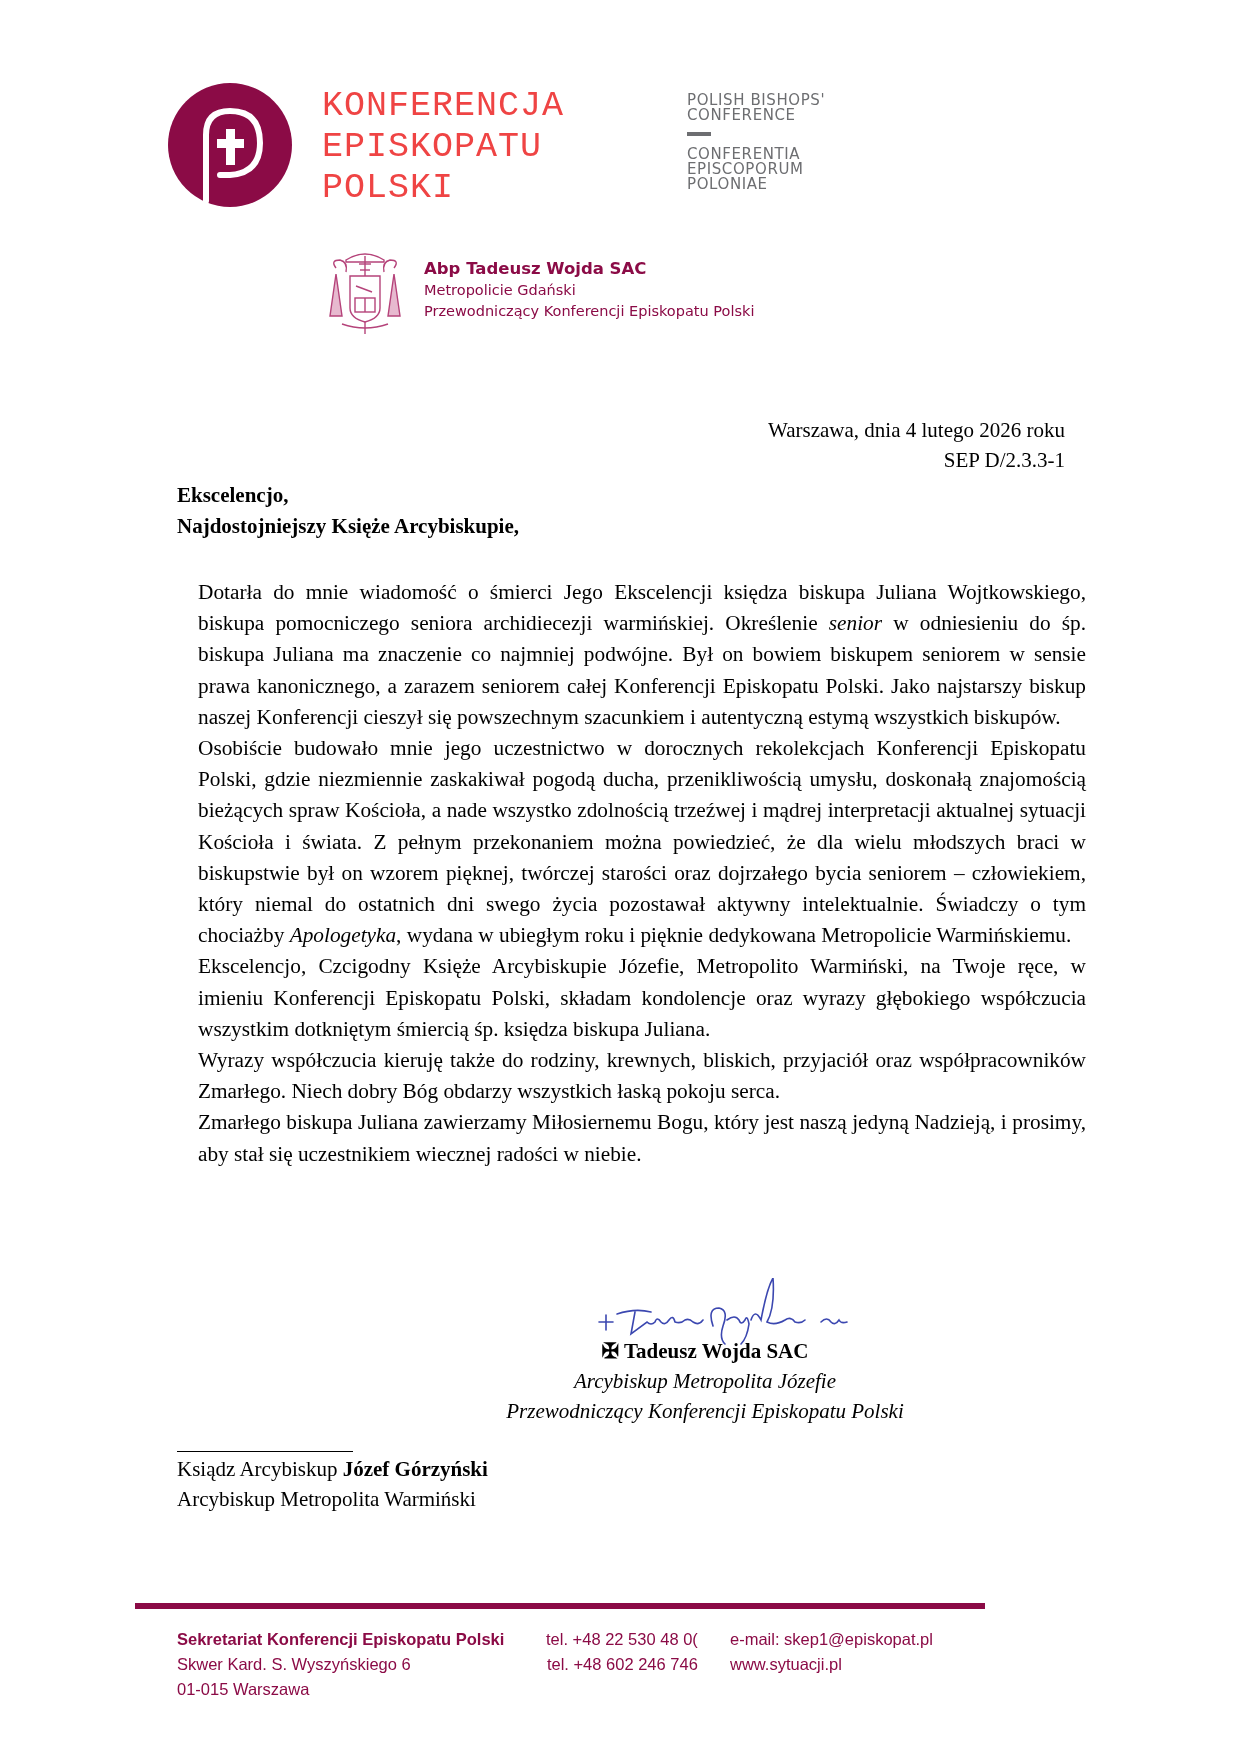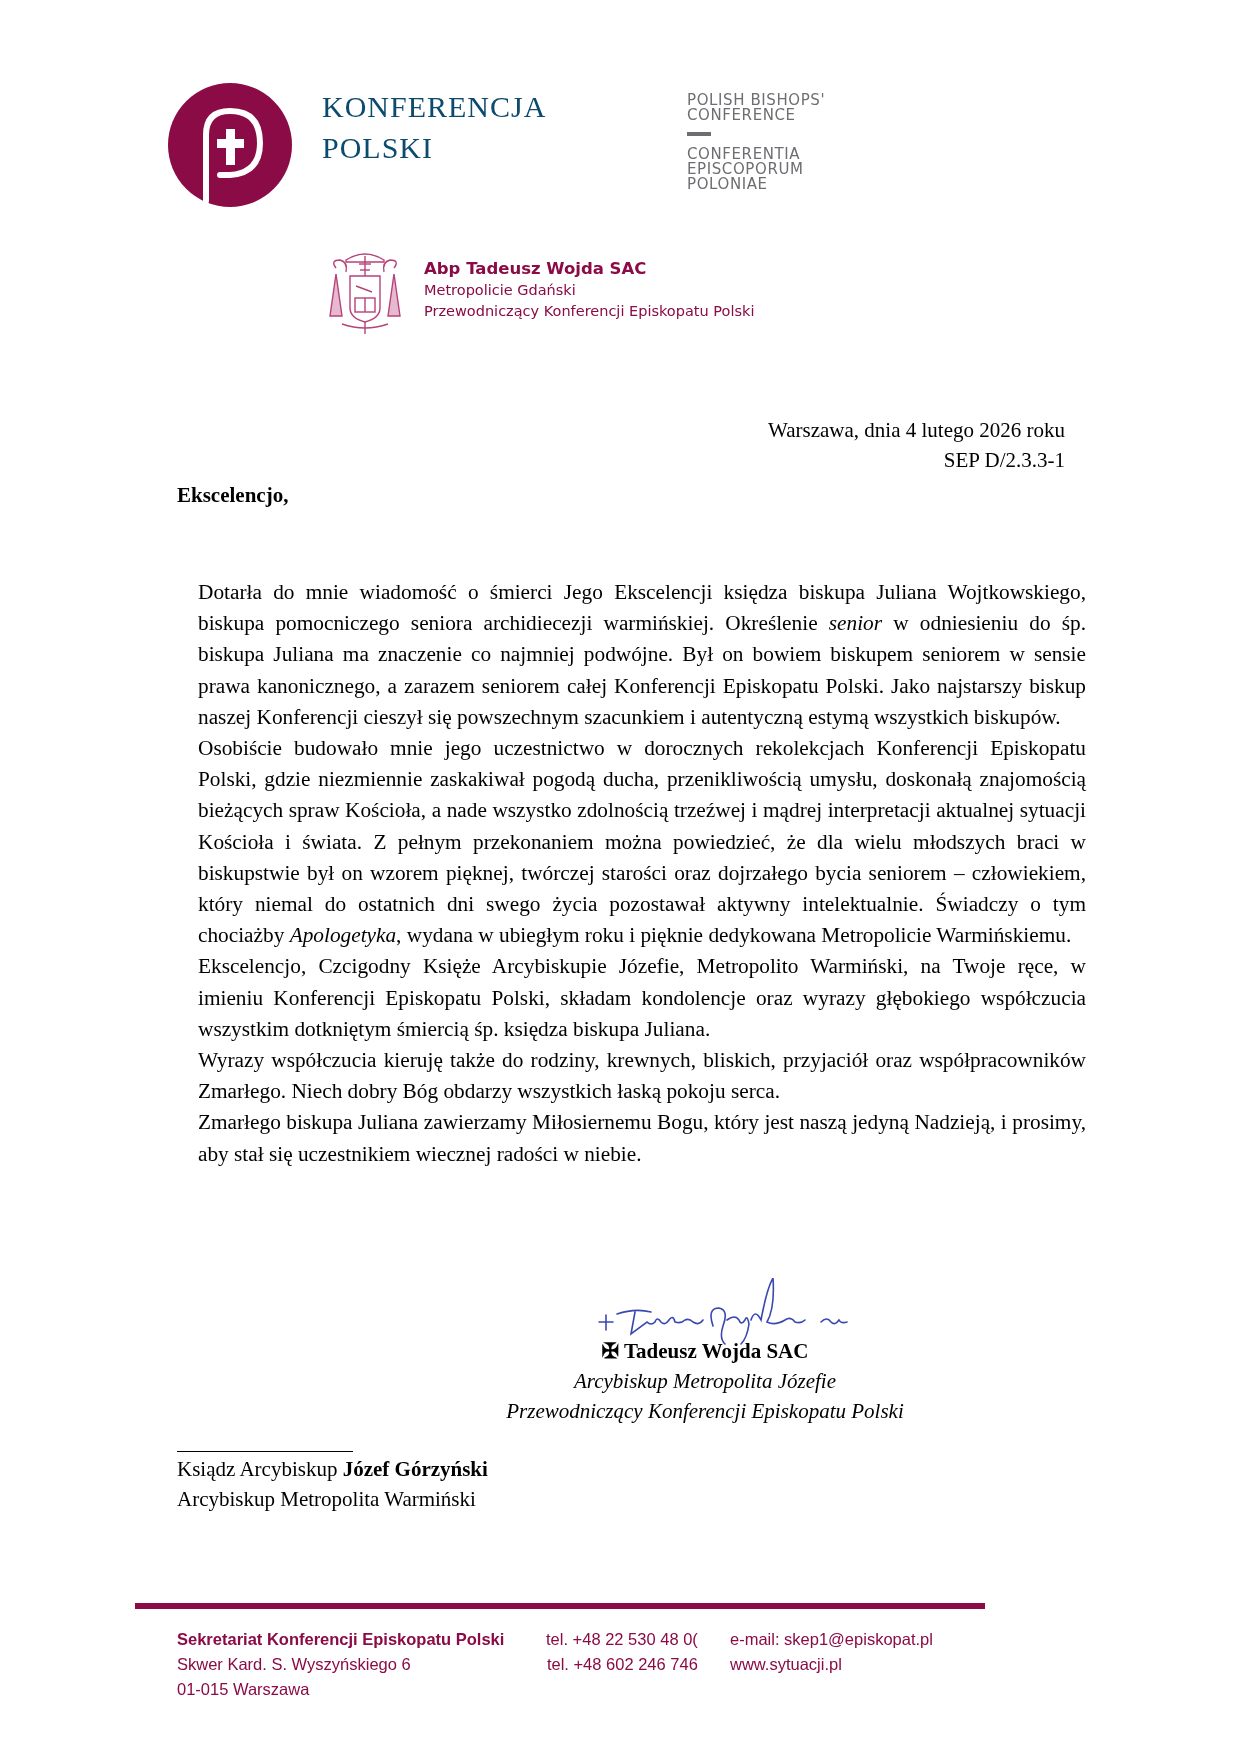--- a/index.html
+++ b/index.html
@@ -1,21 +1,21 @@
 <!DOCTYPE html>
 <html><head>
 <meta charset="utf-8">
 <style>
   html, body { margin: 0; padding: 0; background: #ffffff; }
   body { width: 1241px; height: 1755px; position: relative; overflow: hidden; font-family: "Liberation Serif", serif; color: #000; }
   .abs { position: absolute; }
 
   
   .logo-circle { left: 168px; top: 83px; width: 124px; height: 124px; }
-  .brand { left: 322px; top: 86px; font-family: Liberation Serif, serif; color: #0c4a6e; font-size: 30px; line-height: 41px; letter-spacing: 1px; font-weight: normal; }
+  .brand { left: 322px; top: 86px; font-family: Liberation Mono, monospace; color: #ef4444; font-size: 35px; line-height: 41px; letter-spacing: 1px; font-weight: normal; }
   .brand div { white-space: nowrap; }
   .brand-alt { left: 687px; top: 93px; font-family: "DejaVu Sans", sans-serif; color: #6d6e71; font-size: 15px; line-height: 15px; letter-spacing: 0.6px; }
   .brand-alt .dash { width: 24px; height: 4px; background: #6d6e71; margin: 9px 0 11px 0; }
 
   
   .coat { left: 326px; top: 246px; width: 78px; height: 90px; }
   .arch-block { left: 424px; top: 258px; font-family: "DejaVu Sans", sans-serif; color: #8b0b46; }
   .arch-name { font-weight: bold; font-size: 16.5px; line-height: 22px; }
   .arch-line { font-size: 14.5px; line-height: 21px; }
 
@@ -54,20 +54,21 @@
 
 <svg class="abs logo-circle" viewBox="0 0 124 124">
   <circle cx="62" cy="62" r="62" fill="#8b0b46"></circle>
   <path d="M38 118 L38 52 Q38 28 62 28 Q92 28 92 60 Q92 90 62 92 L52 92" fill="none" stroke="#fff" stroke-width="6" stroke-linecap="round"></path>
   <rect x="58" y="46" width="9" height="36" fill="#fff"></rect>
   <rect x="49" y="56" width="27" height="9" fill="#fff"></rect>
 </svg>
 
 <div class="abs brand">
   <div>KONFERENCJA</div>
+  <div>EPISKOPATU</div>
   <div>POLSKI</div>
 </div>
 
 <div class="abs brand-alt">
   <div>POLISH BISHOPS'</div>
   <div>CONFERENCE</div>
   <div class="dash"></div>
   <div>CONFERENTIA</div>
   <div>EPISCOPORUM</div>
   <div>POLONIAE</div>
@@ -94,20 +95,21 @@
   <div class="arch-line">Przewodniczący Konferencji Episkopatu Polski</div>
 </div>
 
 <div class="abs date-block">
   <div>Warszawa, dnia 4 lutego 2026 roku</div>
   <div>SEP D/2.3.3-1</div>
 </div>
 
 <div class="abs salutation">
   <div>Ekscelencjo,</div>
+  <div>Najdostojniejszy Księże Arcybiskupie,</div>
 </div>
 
 <div class="abs body-text">
   <p><span>Dotarła do mnie wiadomość o śmierci Jego Ekscelencji księdza biskupa Juliana Wojtkowskiego, biskupa pomocniczego seniora archidiecezji warmińskiej. Określenie </span><em>senior</em><span> w odniesieniu do śp. biskupa Juliana ma znaczenie co najmniej podwójne. Był on bowiem biskupem seniorem w sensie prawa kanonicznego, a zarazem seniorem całej Konferencji Episkopatu Polski. Jako najstarszy biskup naszej Konferencji cieszył się powszechnym szacunkiem i autentyczną estymą wszystkich biskupów.</span></p>
   <p><span>Osobiście budowało mnie jego uczestnictwo w dorocznych rekolekcjach Konferencji Episkopatu Polski, gdzie niezmiennie zaskakiwał pogodą ducha, przenikliwością umysłu, doskonałą znajomością bieżących spraw Kościoła, a nade wszystko zdolnością trzeźwej i mądrej interpretacji aktualnej sytuacji Kościoła i świata. Z pełnym przekonaniem można powiedzieć, że dla wielu młodszych braci w biskupstwie był on wzorem pięknej, twórczej starości oraz dojrzałego bycia seniorem – człowiekiem, który niemal do ostatnich dni swego życia pozostawał aktywny intelektualnie. Świadczy o tym chociażby </span><em>Apologetyka</em><span>, wydana w ubiegłym roku i pięknie dedykowana Metropolicie Warmińskiemu.</span></p>
   <p>Ekscelencjo, Czcigodny Księże Arcybiskupie Józefie, Metropolito Warmiński, na Twoje ręce, w imieniu Konferencji Episkopatu Polski, składam kondolencje oraz wyrazy głębokiego współczucia wszystkim dotkniętym śmiercią śp. księdza biskupa Juliana.</p>
   <p>Wyrazy współczucia kieruję także do rodziny, krewnych, bliskich, przyjaciół oraz współpracowników Zmarłego. Niech dobry Bóg obdarzy wszystkich łaską pokoju serca.</p>
   <p>Zmarłego biskupa Juliana zawierzamy Miłosiernemu Bogu, który jest naszą jedyną Nadzieją, i prosimy, aby stał się uczestnikiem wiecznej radości w niebie.</p>
 </div>
 

